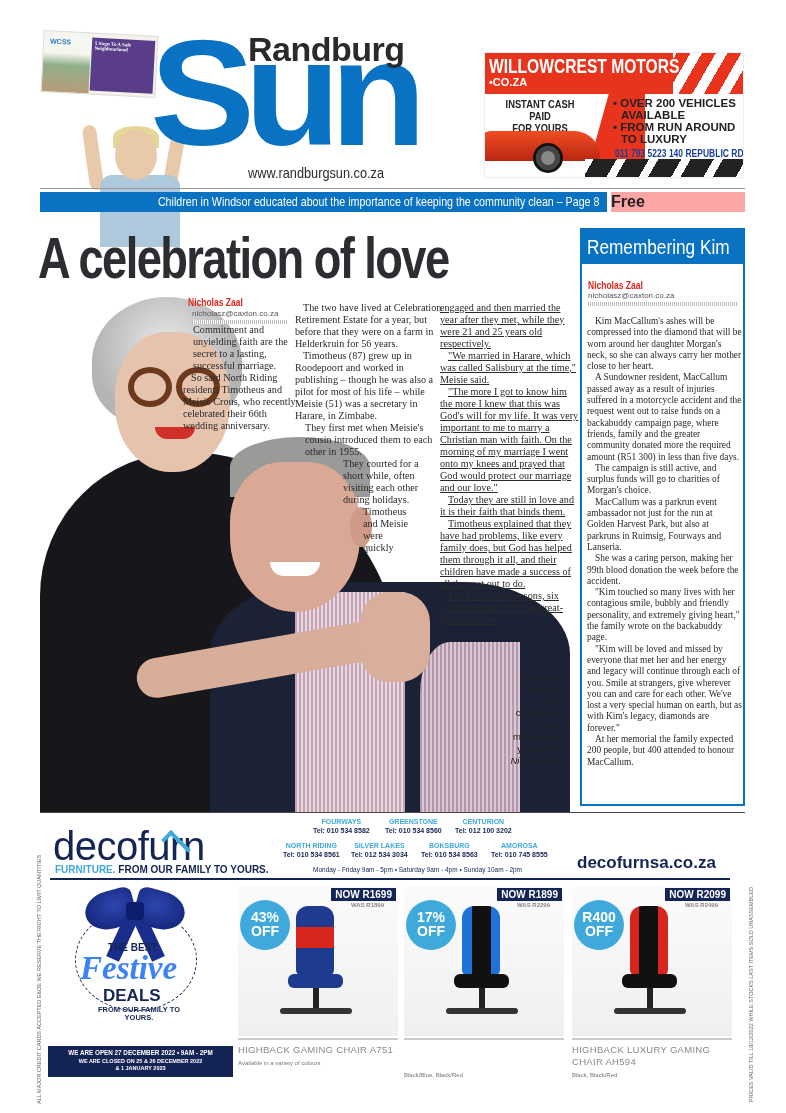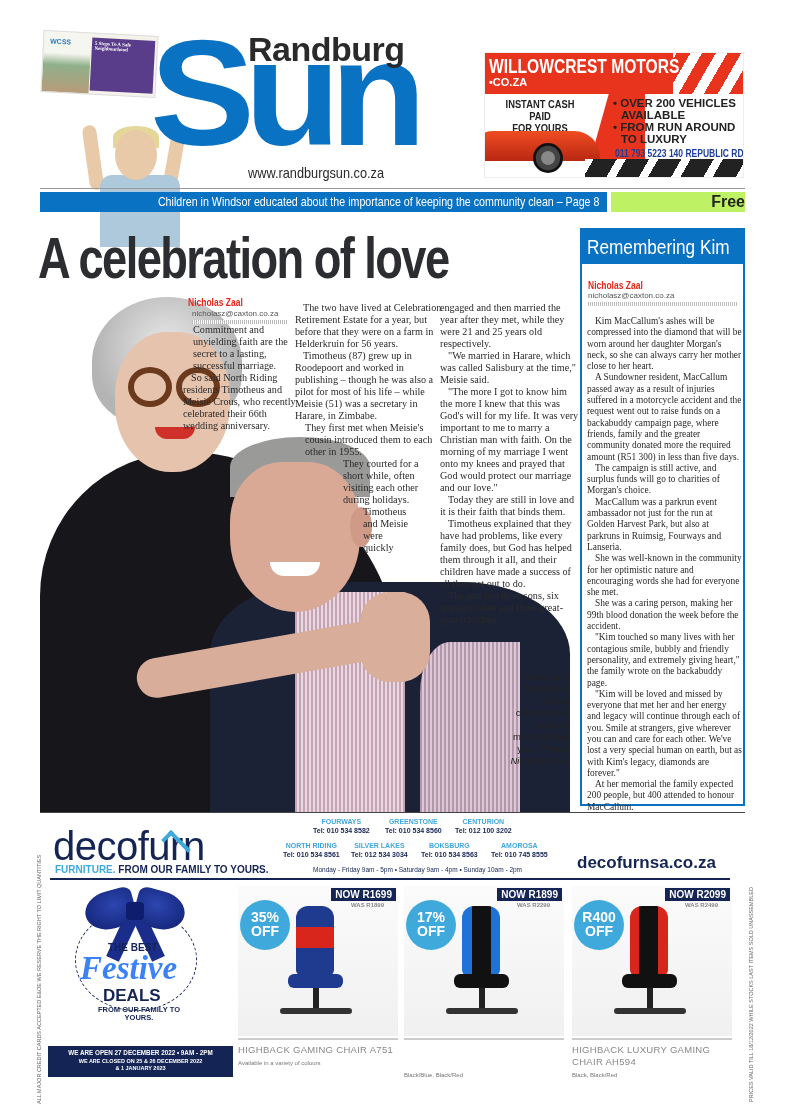--- a/index.html
+++ b/index.html
@@ -36,21 +36,21 @@
   .car-body { position: absolute; left: -10px; top: 8px; width: 125px; height: 30px; background: linear-gradient(180deg,#f04c22,#b82812); border-radius: 40px 60px 10px 8px; }
   .car-wheel { position: absolute; left: 48px; top: 20px; width: 30px; height: 30px; border-radius: 50%; background: radial-gradient(circle,#888 0 30%,#444 35% 55%,#111 60%); }
   .motors-bullets { position: absolute; left: 128px; top: 44px; width: 132px; font: bold 11.5px/12px "Liberation Sans", sans-serif; color: #222; }
   .motors-bullets div { white-space: nowrap; }
   .motors-phone { position: absolute; left: 130px; top: 95px; font: bold 10px "Liberation Sans", sans-serif; color: #1b3f9a; white-space: nowrap; transform: scaleX(0.85); transform-origin: left; }
   .motors-bottom { position: absolute; left: 100px; bottom: 0; width: 160px; height: 18px; background: repeating-linear-gradient(-60deg, #fff 0 8px, #222 8px 28px); }
 
   
   .teaser { position: absolute; left: 40px; top: 192px; width: 567px; height: 20px; background: #0a72c2; color: #fff; font: 13px/20px "Liberation Sans", sans-serif; text-align: right; padding-right: 8px; }
   .teaser span { display: inline-block; transform: scaleX(0.82); transform-origin: right; white-space: nowrap; }
-  .free-box { position: absolute; left: 611px; top: 192px; width: 134px; height: 20px; background: #bef264; color: #222; font: bold 16px/20px "Liberation Sans", sans-serif; text-align: right; }
+  .free-box { position: absolute; left: 611px; top: 192px; width: 134px; height: 20px; background: #fca5a5; color: #222; font: bold 16px/20px "Liberation Sans", sans-serif; text-align: left; }
 
   
   .headline { position: absolute; left: 38px; top: 228px; font: bold 58px/60px "Liberation Sans", sans-serif; color: #2b2d31; letter-spacing: -2px; transform: scaleX(0.78); transform-origin: left top; white-space: nowrap; }
 
   .photo { position: absolute; left: 40px; top: 292px; width: 538px; height: 520px; overflow: hidden; }
   .woman-hair { position: absolute; left: 52px; top: 5px; width: 150px; height: 130px; border-radius: 50% 50% 40% 40%; background: radial-gradient(ellipse at 50% 40%, #eaeaea, #b4b4b4 70%); }
   .woman-face { position: absolute; left: 75px; top: 40px; width: 115px; height: 140px; border-radius: 45% 45% 48% 48%; background: #e6c3ad; }
   .glasses-l, .glasses-r { position: absolute; top: 75px; width: 44px; height: 40px; border-radius: 50%; border: 6px solid #6b3a1d; }
   .glasses-l { left: 88px; } .glasses-r { left: 136px; }
   .lips { position: absolute; left: 115px; top: 135px; width: 40px; height: 12px; border-radius: 0 0 20px 20px; background: #d0302a; }
@@ -69,21 +69,21 @@
   .byline-email { position: absolute; font: 8px "Liberation Sans", sans-serif; color: #555; white-space: nowrap; }
   .byline-dots { position: absolute; height: 4px; background: repeating-linear-gradient(90deg,#bbb 0 1px,#fff 1px 2px); }
 
   .col { position: absolute; font: 10.2px/12px "Liberation Serif", serif; color: #2a2a2a; }
   .col p { margin: 0; }
   .col .ind { text-indent: 8px; }
 
   .col-1 { left: 183px; top: 324px; width: 118px; }
   .col-1 p { text-align: left; }
   .col-2 { left: 295px; top: 302px; width: 148px; }
-  .col-3 { left: 440px; top: 302px; width: 140px; }
+  .col-3 { left: 440px; top: 302px; width: 140px; text-decoration: underline; }
 
   .caption { position: absolute; left: 508px; top: 671px; width: 60px; font: 9.5px/12px "Liberation Sans", sans-serif; color: #222; text-align: right; }
   .caption em { font-style: italic; }
 
   
   .side-box { position: absolute; left: 580px; top: 228px; width: 165px; height: 578px; border: 2px solid #0a72c2; background: #fff; }
   .side-title { position: absolute; left: 0; top: 0; width: 100%; height: 34px; background: #0a72c2; color: #fff; font: 21px/34px "Liberation Sans", sans-serif; padding-left: 5px; white-space: nowrap; }
   .side-title span { display: inline-block; transform: scaleX(0.82); transform-origin: left; }
   .side-byline-name { left: 6px; top: 50px; }
   .side-byline-email { left: 6px; top: 61px; }
@@ -241,21 +241,20 @@
 <div class="side-box">
   <div class="side-title"><span>Remembering Kim</span></div>
   <div class="byline-name side-byline-name">Nicholas Zaal</div>
   <div class="byline-email side-byline-email">nicholasz@caxton.co.za</div>
   <div class="byline-dots side-byline-dots"></div>
   <div class="side-text">
     <p class="ind">Kim MacCallum's ashes will be compressed into the diamond that will be worn around her daughter Morgan's neck, so she can always carry her mother close to her heart.</p>
     <p class="ind">A Sundowner resident, MacCallum passed away as a result of injuries suffered in a motorcycle accident and the request went out to raise funds on a backabuddy campaign page, where friends, family and the greater community donated more the required amount (R51 300) in less than five days.</p>
     <p class="ind">The campaign is still active, and surplus funds will go to charities of Morgan's choice.</p>
     <p class="ind">MacCallum was a parkrun event ambassador not just for the run at Golden Harvest Park, but also at parkruns in Ruimsig, Fourways and Lanseria.</p>
-    <p class="ind">She was well-known in the community for her optimistic nature and encouraging words she had for everyone she met.</p>
     <p class="ind">She was a caring person, making her 99th blood donation the week before the accident.</p>
     <p class="ind">"Kim touched so many lives with her contagious smile, bubbly and friendly personality, and extremely giving heart," the family wrote on the backabuddy page.</p>
     <p class="ind">"Kim will be loved and missed by everyone that met her and her energy and legacy will continue through each of you. Smile at strangers, give wherever you can and care for each other. We've lost a very special human on earth, but as with Kim's legacy, diamonds are forever."</p>
     <p class="ind">At her memorial the family expected 200 people, but 400 attended to honour MacCallum.</p>
   </div>
 </div>
 
 <div class="bottom-rule"></div>
 
 <div class="deco">
@@ -322,21 +321,21 @@
   </div>
 
   <div class="product" style="left:238px">
     <div class="stage">
       <div class="chair-back" style="background:linear-gradient(180deg,#1f3b8f 0 30%,#d9261c 30% 60%,#1f3b8f 60%)"></div>
       <div class="chair-seat" style="background:#1f3b8f"></div>
       <div class="chair-pole"></div>
       <div class="chair-base"></div>
     </div>
     <div class="pct">
-        <div>35%</div>
+        <div>43%</div>
         <div>OFF</div>
       </div>
     <div class="now">NOW R1699</div>
     <div class="was">WAS R1899</div>
     <div class="line"></div>
     <div class="pname">HIGHBACK GAMING CHAIR A751</div>
     <div class="pdesc" style="top:174px">Available in a variety of colours</div>
   </div>
 
   <div class="product" style="left:404px">

